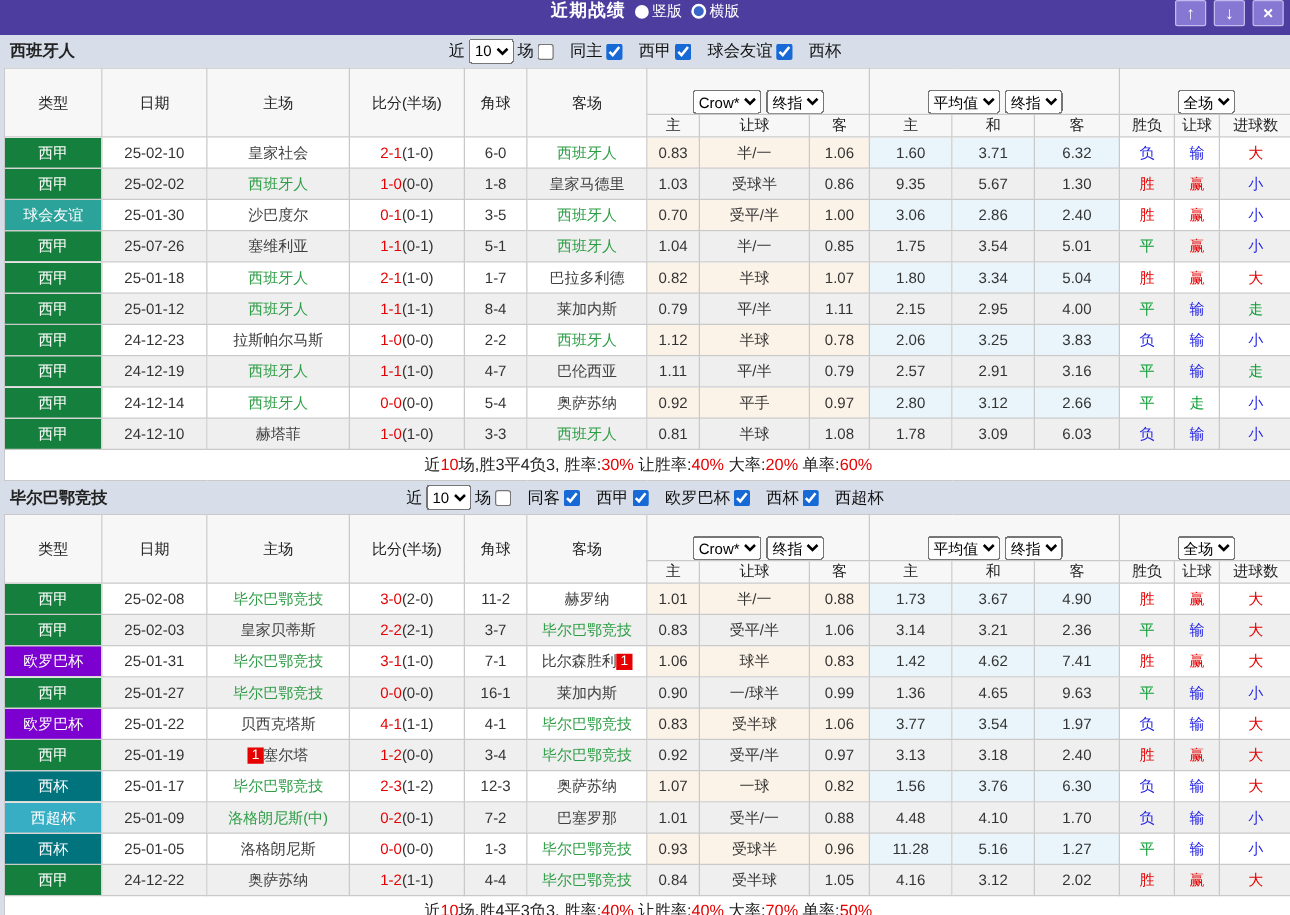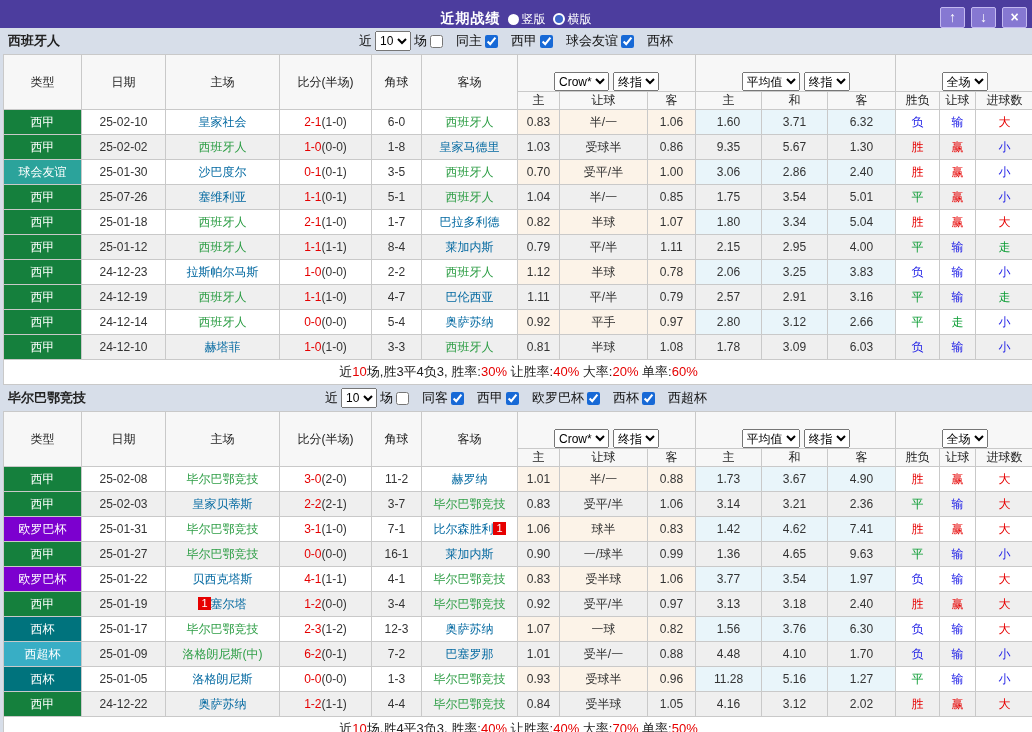--- a/index.html
+++ b/index.html
@@ -6,21 +6,21 @@
     --titlebar_bg:#4c3d9e; --btn_bg:#8678d2; --btn_border:#c3b9f0;
     --page_bg:#d7dee9; --focus_team:#2e9e46; --red:#e60000; --green:#0a9c33; --blue:#1a1ae6;
     --cream:#fcf3e8; --lblue:#e9f5fa;
   }
   *{box-sizing:border-box;}
   body{margin:0;width:1032px;height:732px;background:var(--page_bg);
        font-family:"Liberation Sans","DejaVu Sans",sans-serif;font-size:12px;}
   .window{width:1032px;height:732px;overflow:hidden;display:flex;flex-direction:column;}
   
   .titlebar{height:28px;min-height:28px;background:var(--titlebar_bg);position:relative;
-            display:flex;align-items:flex-end;}
+            display:flex;align-items:flex-start;}
   .title-center{position:absolute;left:0;right:0;display:flex;justify-content:center;
                 align-items:center;gap:7px;color:#fff;}
   .title-text{font-weight:bold;font-size:14px;letter-spacing:1px;}
   .rdo{width:11px;height:11px;border-radius:50%;display:inline-block;}
   .rdo.sel{background:#fff;}
   .rdo.unsel{border:2px solid #fff;width:12px;height:12px;background:#3b66c9;}
   .rdo-label{font-size:12px;color:#fff;}
   .rdo-group{display:flex;align-items:center;gap:3px;}
   .win-buttons{margin-left:auto;display:flex;gap:6px;padding-right:5px;z-index:2;}
   .win-btn{width:25px;height:21px;background:var(--btn_bg);border:1px solid var(--btn_border);
@@ -42,21 +42,21 @@
   .grid thead th{background:#f7f7f7;font-weight:normal;color:#222;font-size:12px;}
   .grid thead tr.hrow1 th{height:22px;}
   .grid thead tr.hrow2 th{height:16px;}
   .th-group-inner{display:flex;justify-content:center;align-items:center;gap:4px;}
   .th-group-inner select{font-size:12px;height:19px;margin-top:17px;}
   .grid tbody td{height:25px;color:#333;}
   .grid tbody tr.alt td{background:#efefef;}
   .grid tbody td.type{color:#fff;}
   .grid tbody td.cream{background:var(--cream);}
   .grid tbody td.lblue{background:var(--lblue);}
-  .tname{color:#0369a1;} .tname.focus{color:var(--focus_team);}
+  .tname{color:#404040;} .tname.focus{color:var(--focus_team);}
   .ft{color:var(--red);} .ht{color:#333;}
   .card{background:#e60000;color:#fff;font-size:11px;line-height:13px;padding:0 3px;
         display:inline-block;vertical-align:1px;}
   .r-red{color:var(--red);} .r-green{color:var(--green);} .r-blue{color:var(--blue);}
   tr.summary td{background:#fff;color:#222;height:25px;font-size:13px;}
   tr.summary .red{color:var(--red);}
 </style>
 </head>
 <body>
 
@@ -537,21 +537,21 @@
             <td class="lblue">3.76</td>
             <td class="lblue">6.30</td>
             <td><span class="r-blue">负</span></td>
             <td><span class="r-blue">输</span></td>
             <td><span class="r-red">大</span></td>
           </tr>
           <tr class="alt">
             <td class="type" style="background-color: rgb(56, 174, 197);"><span>西超杯</span></td>
             <td>25-01-09</td>
             <td><span class="tname focus">洛格朗尼斯(中)</span></td>
-            <td><span class="ft">6-2</span><span class="ht">(0-1)</span></td>
+            <td><span class="ft">0-2</span><span class="ht">(0-1)</span></td>
             <td>7-2</td>
             <td><span class="tname">巴塞罗那</span></td>
             <td class="cream">1.01</td>
             <td class="cream">受半/一</td>
             <td class="cream">0.88</td>
             <td class="lblue">4.48</td>
             <td class="lblue">4.10</td>
             <td class="lblue">1.70</td>
             <td><span class="r-blue">负</span></td>
             <td><span class="r-blue">输</span></td>

